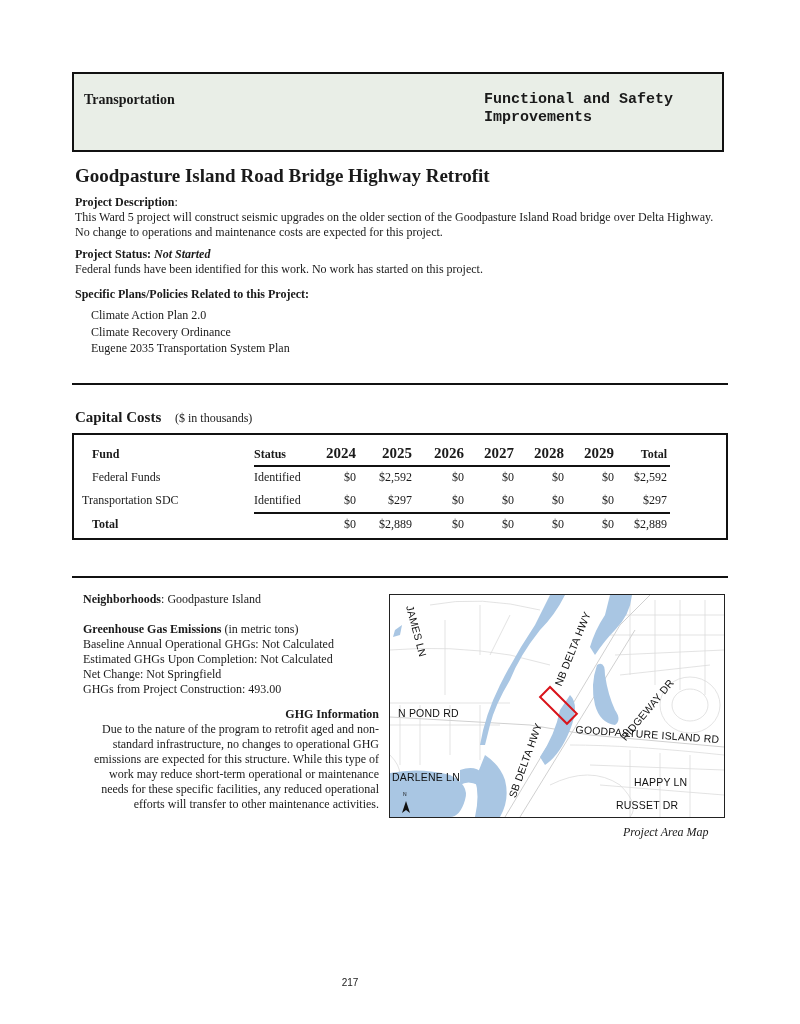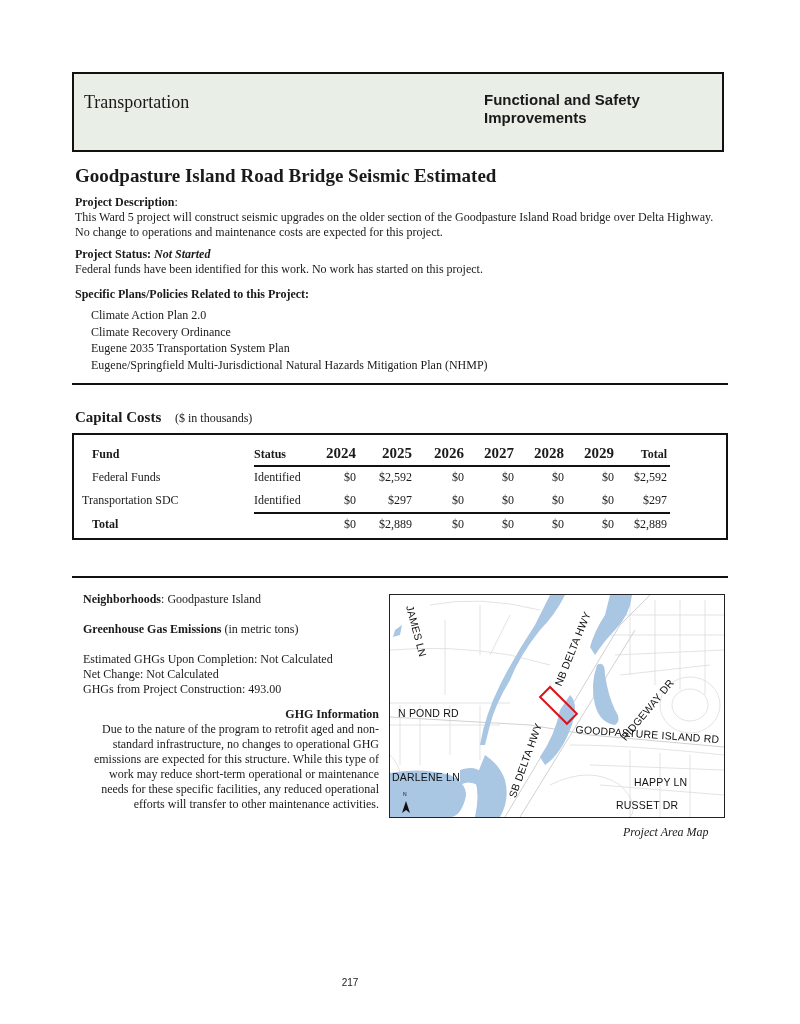--- a/index.html
+++ b/index.html
@@ -1,20 +1,20 @@
 <!DOCTYPE html>
 <html><head>
 <meta charset="utf-8">
 <style>
   html, body { margin: 0; padding: 0; background: #ffffff; }
   body { width: 800px; height: 1024px; position: relative; font-family: "DejaVu Serif", serif; color: #1a1a1a; overflow: hidden; }
 
   .header-box { position: absolute; left: 72px; top: 72px; width: 648px; height: 76px; border: 2px solid #111; background: #e9eee7; }
-  .header-left { position: absolute; left: 10px; top: 18px; font-family: "Liberation Serif", serif; font-weight: normal; font-size: 18px; }
-  .header-right { position: absolute; left: 410px; top: 17px; width: 200px; font-family: Liberation Sans, sans-serif; font-weight: bold; font-size: 15px; line-height: 18px; }
+  .header-left { position: absolute; left: 10px; top: 18px; font-family: "Liberation Serif", serif; font-weight: bold; font-size: 14px; }
+  .header-right { position: absolute; left: 410px; top: 17px; width: 200px; font-family: Liberation Mono, monospace; font-weight: bold; font-size: 15px; line-height: 18px; }
 
   .project-title { position: absolute; left: 75px; top: 165px; font-family: "Liberation Serif", serif; font-weight: bold; font-size: 19px; }
   .section { position: absolute; left: 75px; font-family: "Liberation Serif", serif; font-size: 12px; line-height: 15px; width: 650px; }
   .bold { font-weight: bold; }
   .ital { font-style: italic; margin-top: 36px; }
 
   .policies { position: absolute; left: 91px; top: 307px; font-family: "Liberation Serif", serif; font-size: 12px; line-height: 16.5px; }
 
   .rule { position: absolute; left: 72px; width: 656px; height: 2px; background: #111; }
 
@@ -37,38 +37,37 @@
   .page-num { position: absolute; left: 0; width: 700px; top: 977px; text-align: center; font-family: "Liberation Sans", sans-serif; font-size: 10px; }
 </style>
 </head>
 <body>
 
 <div class="header-box">
   <div class="header-left">Transportation</div>
   <div class="header-right">Functional and Safety Improvements</div>
 </div>
 
-<div class="project-title">Goodpasture Island Road Bridge Seismic Estimated</div>
+<div class="project-title">Goodpasture Island Road Bridge Highway Retrofit</div>
 
 <div class="section" style="top:195px;">
   <span class="bold">Project Description</span><span>:</span><br>
   <span>This Ward 5 project will construct seismic upgrades on the older section of the Goodpasture Island Road bridge over Delta Highway. No change to operations and maintenance costs are expected for this project.</span>
 </div>
 
 <div class="section" style="top:247px;">
   <span class="bold">Project Status</span><span class="bold">: </span><span class="bold ital">Not Started</span><br>
   <span>Federal funds have been identified for this work. No work has started on this project.</span>
 </div>
 
 <div class="section bold" style="top:287px;">Specific Plans/Policies Related to this Project:</div>
 <div class="policies">
   <div>Climate Action Plan 2.0</div>
   <div>Climate Recovery Ordinance</div>
   <div>Eugene 2035 Transportation System Plan</div>
-  <div>Eugene/Springfield Multi-Jurisdictional Natural Hazards Mitigation Plan (NHMP)</div>
 </div>
 
 <div class="rule" style="top:383px;"></div>
 
 <div class="cc-title">Capital Costs</div>
 <div class="cc-sub">($ in thousands)</div>
 
 <div class="table-box">
 
   <div class="tbl th" style="left:18px; top:12px;">Fund</div>
@@ -122,23 +121,23 @@
 </div>
 
 <div class="rule" style="top:576px;"></div>
 
 <div class="lower" style="top:592px;">
   <span class="bold">Neighborhoods</span><span>: </span><span>Goodpasture Island</span>
 </div>
 
 <div class="lower" style="top:622px;">
   <span class="bold">Greenhouse Gas Emissions</span> <span>(in metric tons)</span><br>
-  <br>
+  <span>Baseline Annual Operational GHGs: Not Calculated</span><br>
   <span>Estimated GHGs Upon Completion: Not Calculated</span><br>
-  <span>Net Change: Not Calculated</span><br>
+  <span>Net Change: Not Springfield</span><br>
   <span>GHGs from Project Construction: 493.00</span>
 </div>
 
 <div class="lower" style="top:707px; width:296px;text-align:right;">
   <span class="bold">GHG Information</span><br>
   <span>Due to the nature of the program to retrofit aged and non-standard infrastructure, no changes to operational GHG emissions are expected for this structure. While this type of work may reduce short-term operational or maintenance needs for these specific facilities, any reduced operational efforts will transfer to other maintenance activities.</span>
 </div>
 
 <div class="map-box">
   <svg width="334" height="222" viewBox="0 0 334 222">

